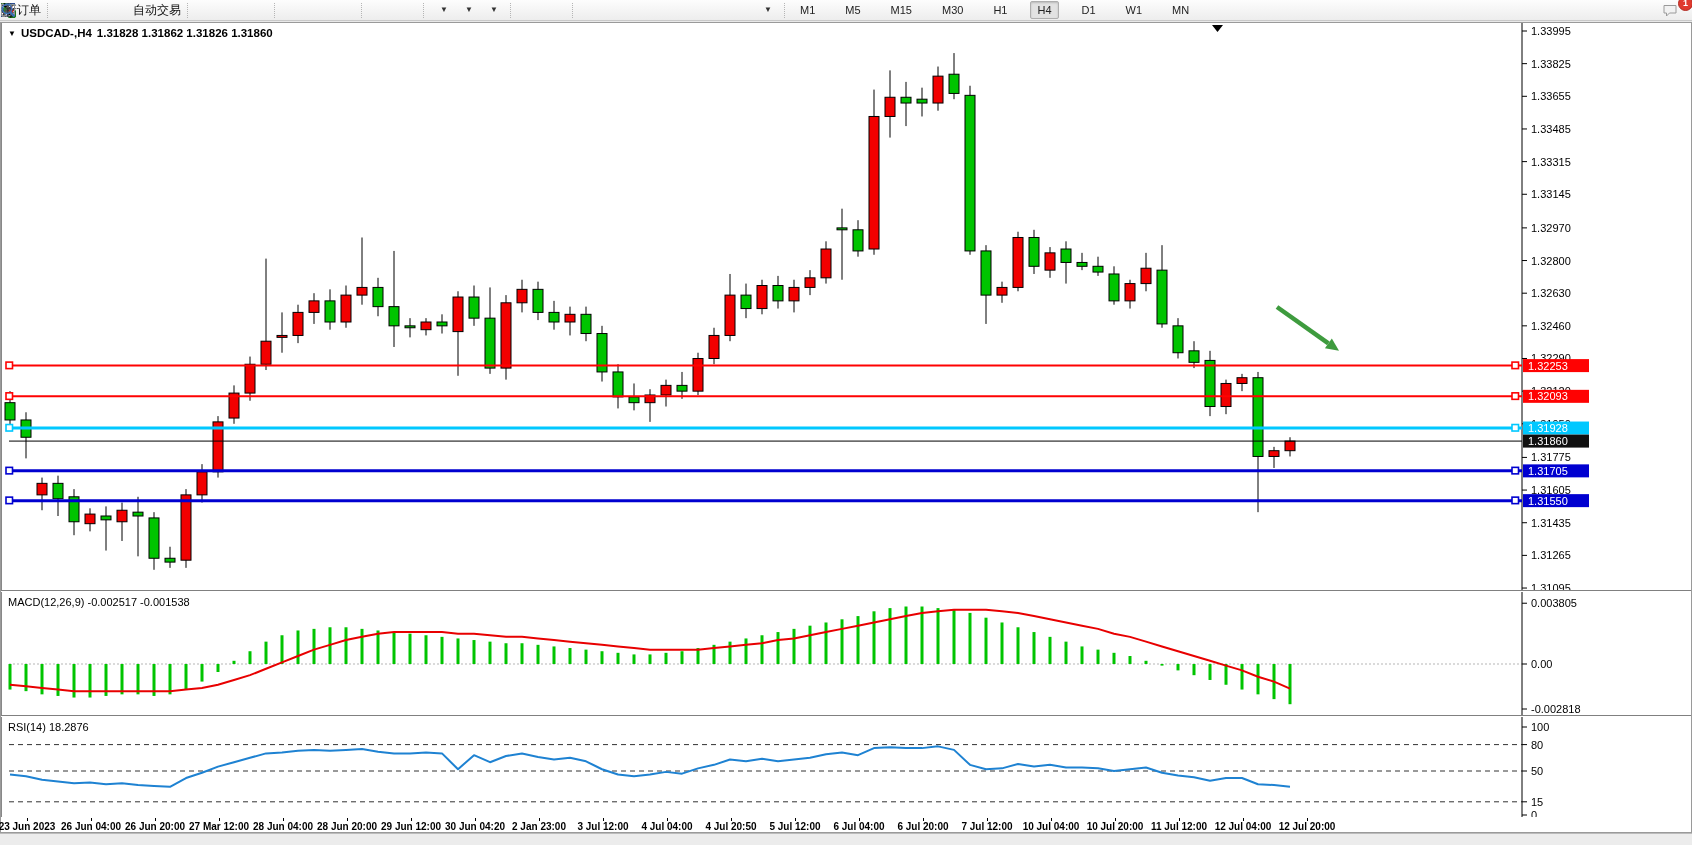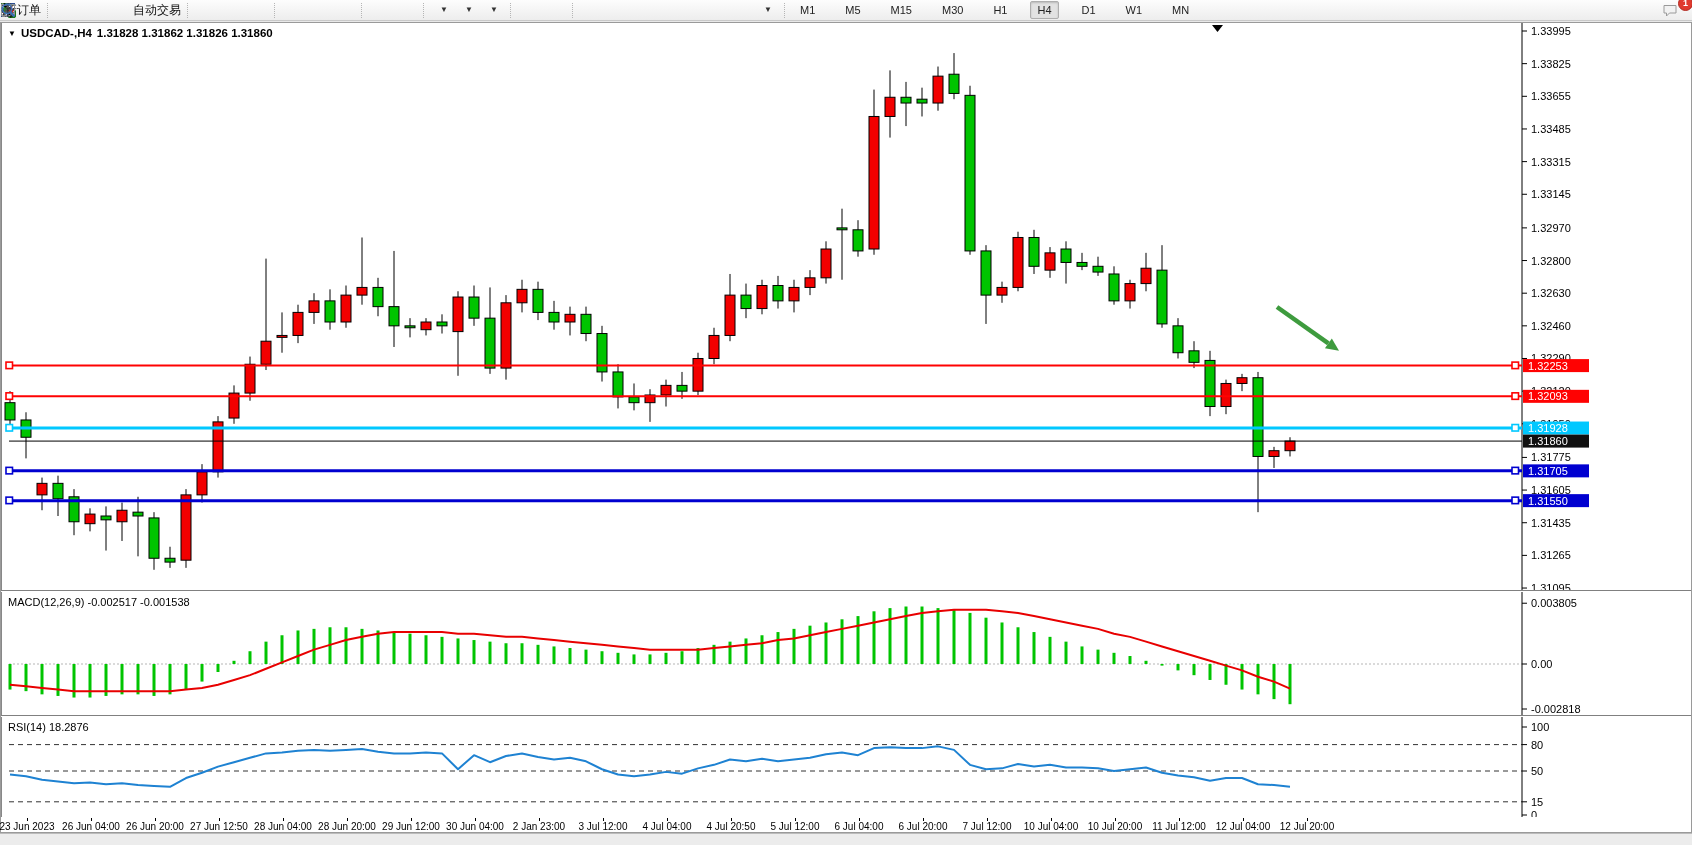--- a/index.html
+++ b/index.html
@@ -27,21 +27,21 @@
   .chart-title{position:absolute;top:4px;left:7px;z-index:5;font-size:11.5px;font-weight:bold;
                color:#000;display:flex;align-items:center;gap:5px;}
   .chart-title .tri{font-size:8px;}
   .pane-label{position:absolute;left:7px;z-index:5;font-size:11px;color:#000;}
   svg{position:absolute;left:0;display:block;}
   #svg-main{top:0;height:567px;}
   .split{position:absolute;left:0;width:1690px;height:2px;background:#808080;border-bottom:1px solid #fff;box-sizing:border-box;}
   #split1{top:567px;} #split2{top:692px;} #split3{top:794px;height:1px;}
   #svg-macd{top:569px;height:123px;}
   #svg-rsi{top:694px;height:100px;}
-  #time-axis{position:absolute;top:795px;left:0;width:1354px;height:15px;}
+  #time-axis{position:absolute;top:795px;left:0;width:1354px;height:15px;font-weight:bold;}
   .time-label{position:absolute;top:3px;transform:translateX(-50%);font-size:10px;color:#000;white-space:nowrap;}
   .time-tick{position:absolute;top:0;width:1px;height:3px;background:#000;}
   .bottombar{position:absolute;top:833px;left:0;width:1692px;height:12px;background:#ececec;border-top:1px solid #bbb;box-sizing:border-box;}
   text{font-family:"Liberation Sans","DejaVu Sans",sans-serif;}
 </style>
 </head>
 <body>
 
 <div class="toolbar">
   <div class="tbtn">
@@ -610,29 +610,29 @@
     </svg>
   <div class="split" id="split3"></div>
   <div id="time-axis">
       <div class="time-tick" style="left: 26px;"></div>
       <span class="time-label" style="left: 26px;">23 Jun 2023</span>
       <div class="time-tick" style="left: 90px;"></div>
       <span class="time-label" style="left: 90px;">26 Jun 04:00</span>
       <div class="time-tick" style="left: 154px;"></div>
       <span class="time-label" style="left: 154px;">26 Jun 20:00</span>
       <div class="time-tick" style="left: 218px;"></div>
-      <span class="time-label" style="left: 218px;">27 Jun 12:50</span>
+      <span class="time-label" style="left: 218px;">27 Mar 12:00</span>
       <div class="time-tick" style="left: 282px;"></div>
       <span class="time-label" style="left: 282px;">28 Jun 04:00</span>
       <div class="time-tick" style="left: 346px;"></div>
       <span class="time-label" style="left: 346px;">28 Jun 20:00</span>
       <div class="time-tick" style="left: 410px;"></div>
       <span class="time-label" style="left: 410px;">29 Jun 12:00</span>
       <div class="time-tick" style="left: 474px;"></div>
-      <span class="time-label" style="left: 474px;">30 Jun 04:00</span>
+      <span class="time-label" style="left: 474px;">30 Jun 04:20</span>
       <div class="time-tick" style="left: 538px;"></div>
       <span class="time-label" style="left: 538px;">2 Jan 23:00</span>
       <div class="time-tick" style="left: 602px;"></div>
       <span class="time-label" style="left: 602px; text-align: right;">3 Jul 12:00</span>
       <div class="time-tick" style="left: 666px;"></div>
       <span class="time-label" style="left: 666px;">4 Jul 04:00</span>
       <div class="time-tick" style="left: 730px;"></div>
       <span class="time-label" style="left: 730px;">4 Jul 20:50</span>
       <div class="time-tick" style="left: 794px;"></div>
       <span class="time-label" style="left: 794px;">5 Jul 12:00</span>

